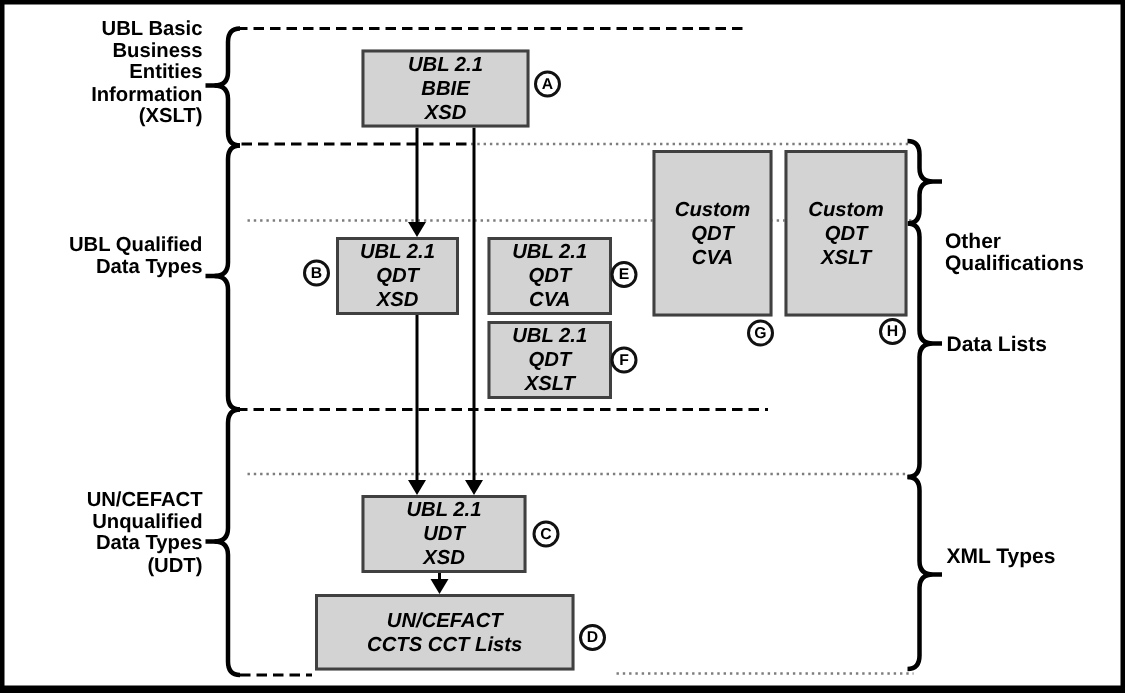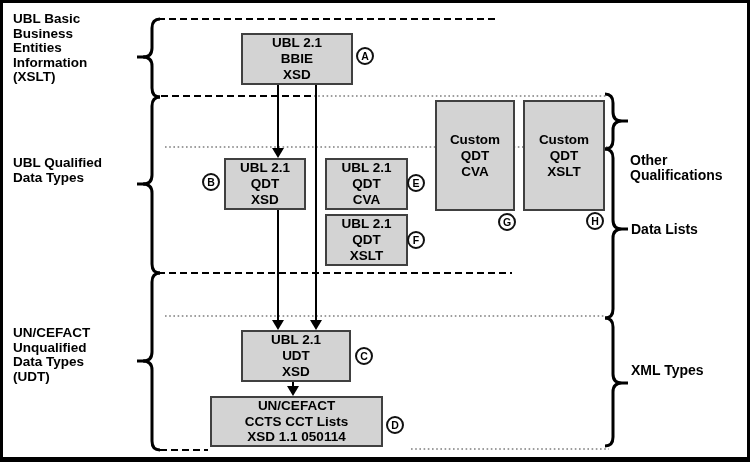--- a/index.html
+++ b/index.html
@@ -23,37 +23,37 @@
     border: 2px solid #404040;
     display: flex;
     flex-direction: column;
     align-items: center;
     justify-content: center;
     text-align: center;
     font-size: 13.5px;
     line-height: 16px;
     white-space: nowrap;
   }
-  .box span { display: block; }
+  .box span { display: block; font-style: italic; }
   .badge {
     position: absolute;
     box-sizing: border-box;
     width: 18px; height: 18px;
     border: 2px solid #111;
     border-radius: 50%;
     background: #fff;
     display: flex;
     align-items: center;
     justify-content: center;
     font-size: 10.5px;
     line-height: 1;
   }
   .lbl { position: absolute; font-size: 13.5px; line-height: 14.6px; }
   .lbl span { display: block; }
-  .lbl-left { text-align: left; width: 122px; }
+  .lbl-left { text-align: right; width: 122px; }
   .lbl-right { text-align: left; font-size: 14px; line-height: 15px; }
 </style>
 </head>
 <body>
 
 <div id="frame">
 
   <svg id="lines-layer" viewBox="0 0 750 462" xmlns="http://www.w3.org/2000/svg">
 
     <line x1="155" y1="16" x2="495" y2="16" stroke="#000" stroke-width="2" stroke-dasharray="7,4"></line>
@@ -150,21 +150,20 @@
     <span>XSLT</span>
   </div>
   <div class="box" style="left:238px; top:327px; width:110px; height:52px;">
     <span>UBL 2.1</span>
     <span>UDT</span>
     <span>XSD</span>
   </div>
   <div class="box" style="left:207px; top:393px; width:173px; height:51px; line-height:15.5px;">
     <span>UN/CEFACT</span>
     <span>CCTS CCT Lists</span>
-    <span>XSD 1.1 050114</span>
   </div>
 
   <div class="badge" style="left:353px; top:44px;">A</div>
   <div class="badge" style="left:199px; top:170px;">B</div>
   <div class="badge" style="left:404px; top:171px;">E</div>
   <div class="badge" style="left:404px; top:228px;">F</div>
   <div class="badge" style="left:495px; top:210px;">G</div>
   <div class="badge" style="left:583px; top:209px;">H</div>
   <div class="badge" style="left:352px; top:344px;">C</div>
   <div class="badge" style="left:383px; top:413px;">D</div>

